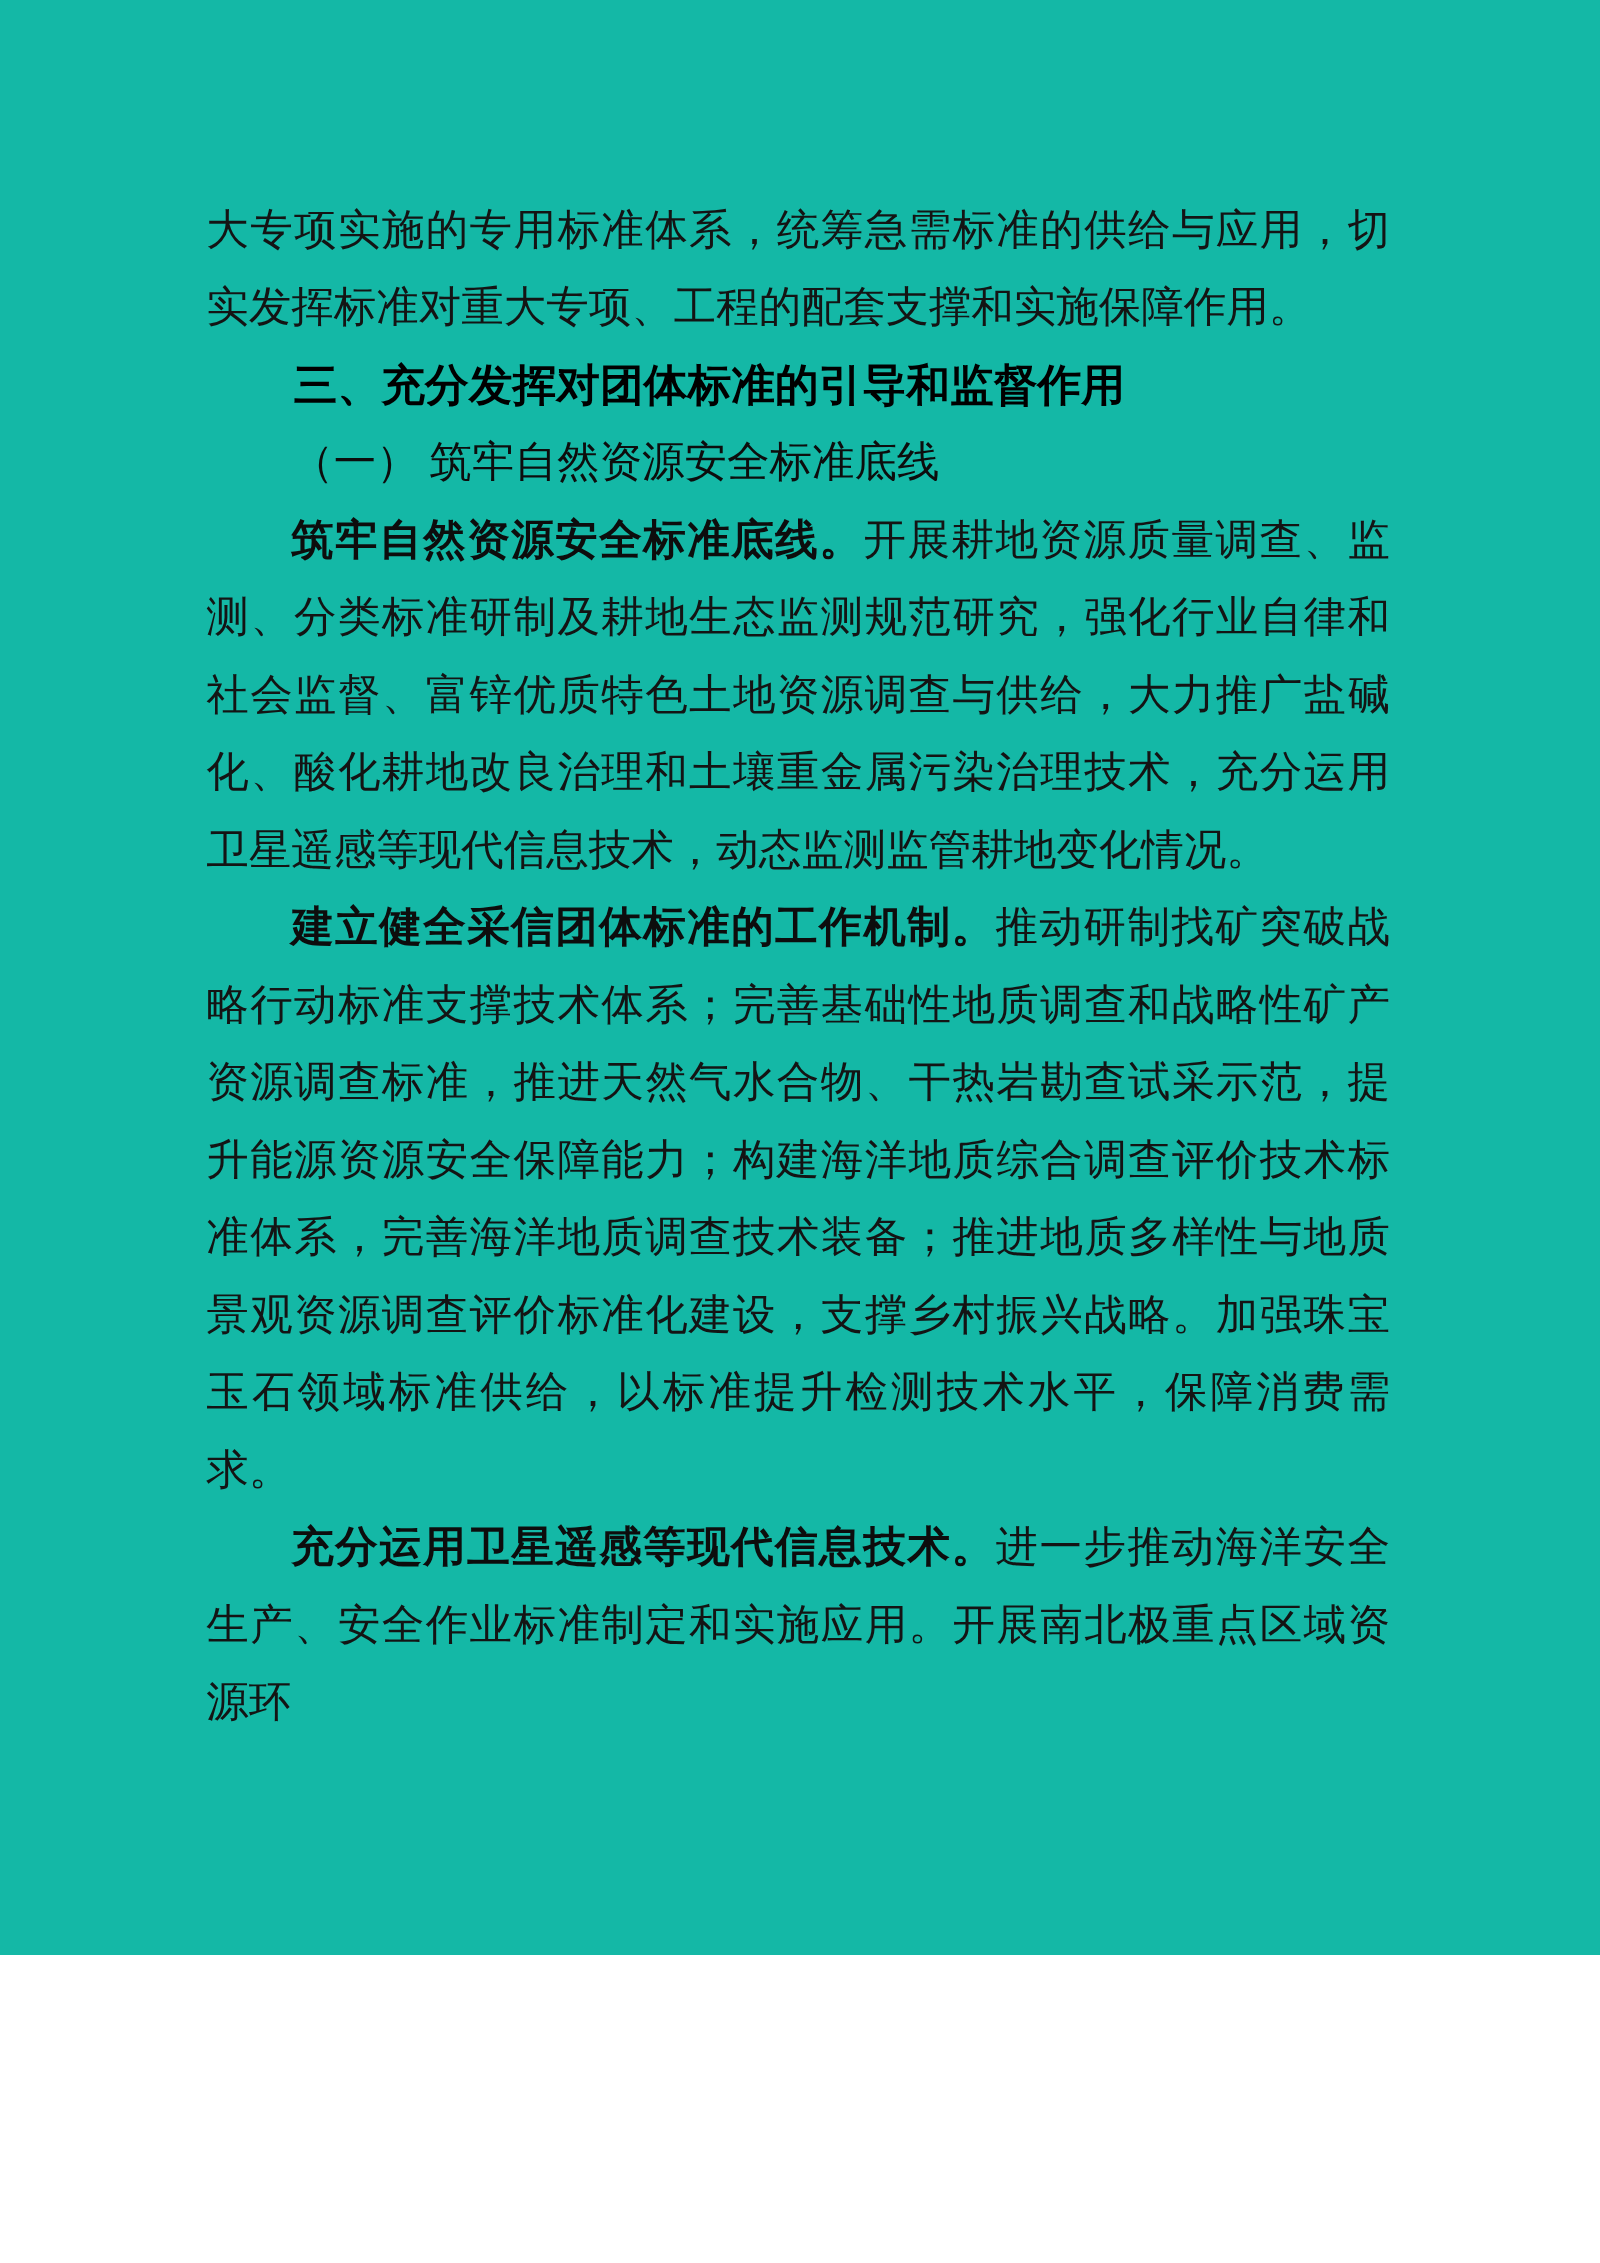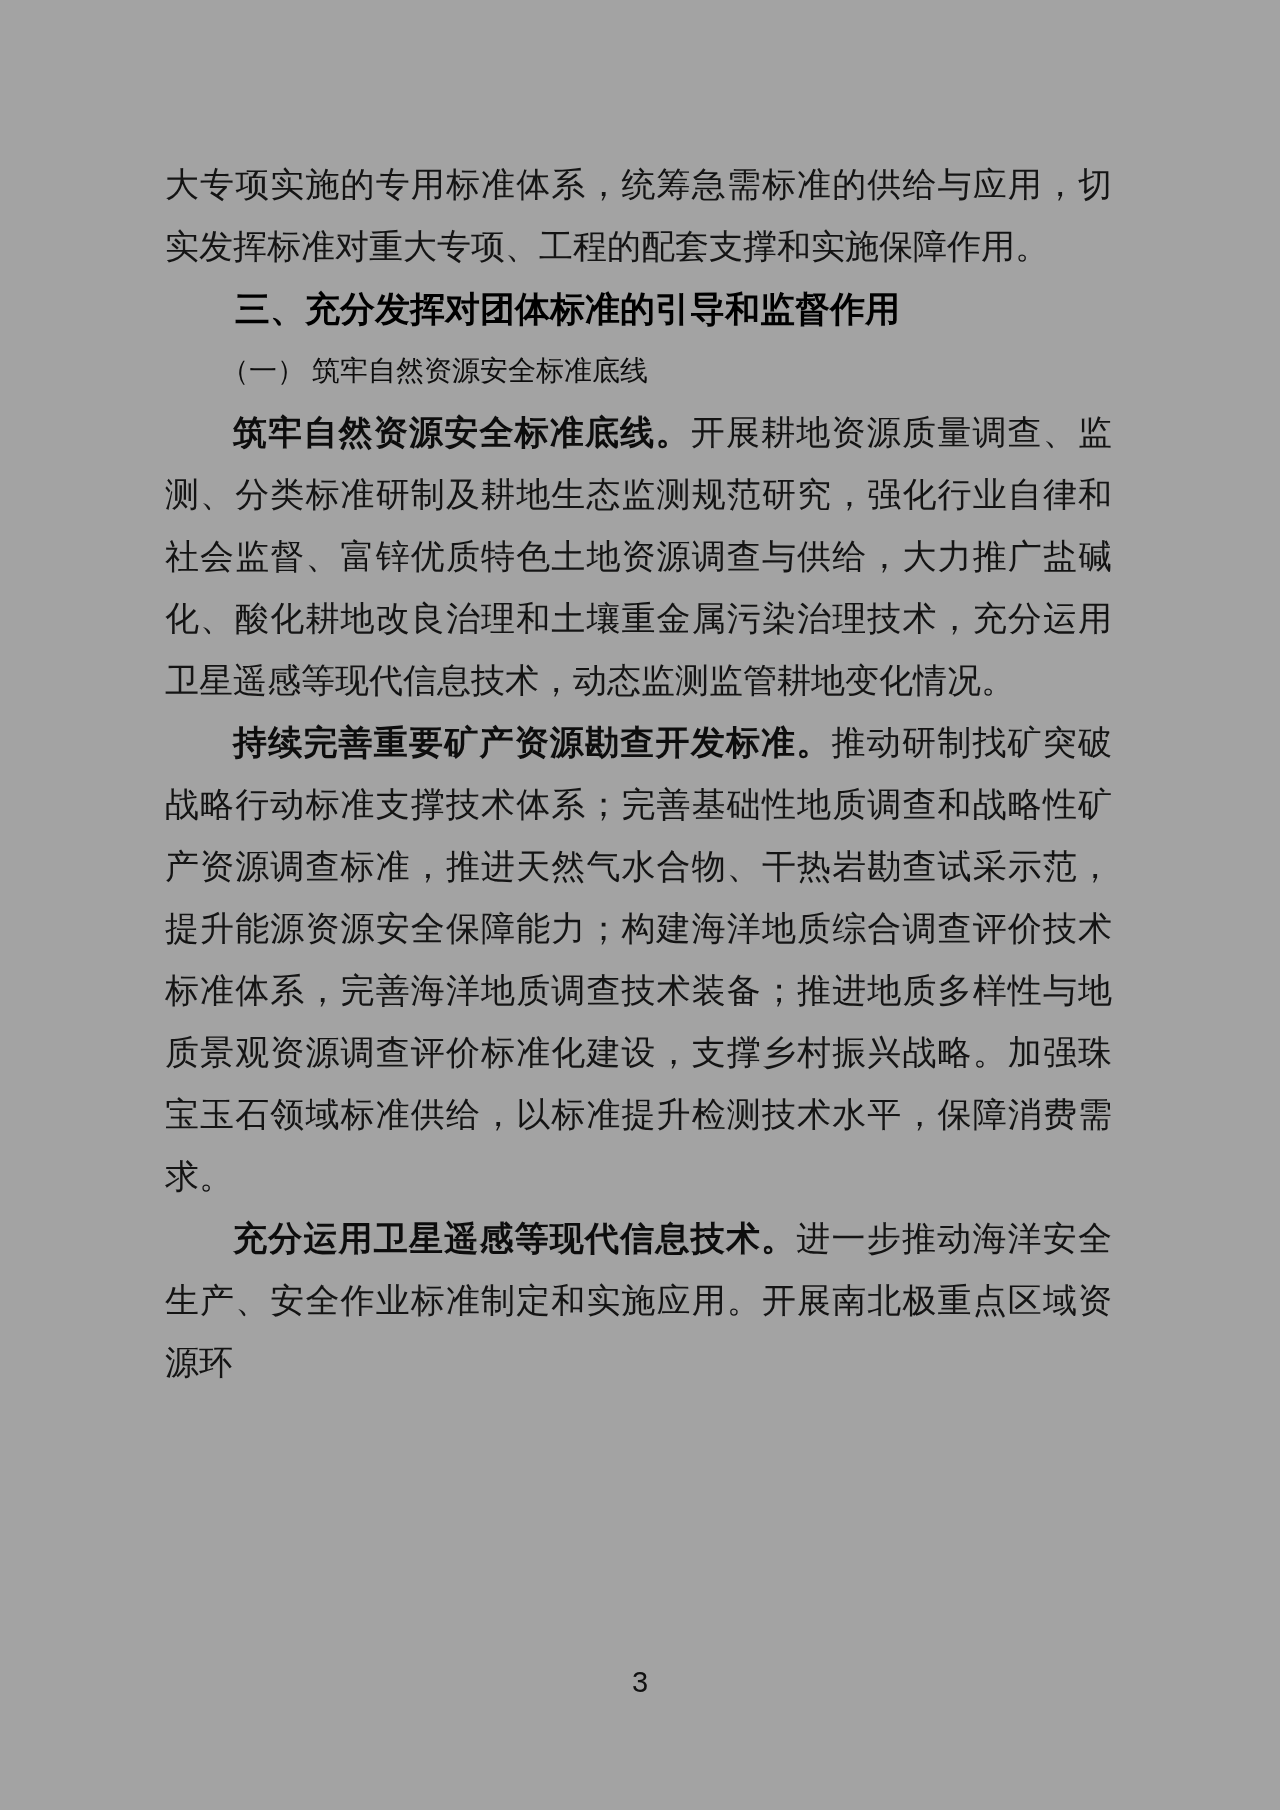--- a/index.html
+++ b/index.html
@@ -3,22 +3,22 @@
 <meta charset="utf-8">
 <style>
   html, body {
     margin: 0;
     padding: 0;
     background: #ffffff;
   }
   .page {
     position: relative;
     width: 1280px;
-    height: 1810px;
-    background: #a3a3a3;
+    height: 1564px;
+    background: #14b8a6;
     overflow: hidden;
     color: #141414;
   }
   .doc {
     position: absolute;
     left: 165px;
     top: 154px;
     width: 947px;
     font-family: "Liberation Serif", "DejaVu Serif", serif;
     font-size: 34px;
@@ -45,21 +45,21 @@
     text-indent: 2em;
     font-family: "Liberation Sans", "DejaVu Sans", sans-serif;
     font-weight: 700;
     font-size: 35px;
     line-height: 62px;
     color: #000000;
   }
   .subsection-heading {
     text-indent: 2em;
     font-weight: 500;
-    font-size: 28px;
+    font-size: 34px;
     line-height: 62px;
     color: #0d0d0d;
   }
   .page-number {
     position: absolute;
     left: 0;
     top: 1662px;
     width: 1280px;
     text-align: center;
     font-family: "Liberation Sans", "DejaVu Sans", sans-serif;
@@ -76,20 +76,20 @@
 
     <p class="para-continuation">大专项实施的专用标准体系，统筹急需标准的供给与应用，切实发挥标准对重大专项、工程的配套支撑和实施保障作用。</p>
 
 
     <h2 class="section-heading">三、充分发挥对团体标准的引导和监督作用</h2>
 
     <h3 class="subsection-heading">（一） 筑牢自然资源安全标准底线</h3>
 
     <p class="para"><span class="lead">筑牢自然资源安全标准底线。</span><span>开展耕地资源质量调查、监测、分类标准研制及耕地生态监测规范研究，强化行业自律和社会监督、富锌优质特色土地资源调查与供给，大力推广盐碱化、酸化耕地改良治理和土壤重金属污染治理技术，充分运用卫星遥感等现代信息技术，动态监测监管耕地变化情况。</span></p>
 
-    <p class="para"><span class="lead">持续完善重要矿产资源勘查开发标准。</span><span>推动研制找矿突破战略行动标准支撑技术体系；完善基础性地质调查和战略性矿产资源调查标准，推进天然气水合物、干热岩勘查试采示范，提升能源资源安全保障能力；构建海洋地质综合调查评价技术标准体系，完善海洋地质调查技术装备；推进地质多样性与地质景观资源调查评价标准化建设，支撑乡村振兴战略。加强珠宝玉石领域标准供给，以标准提升检测技术水平，保障消费需求。</span></p>
+    <p class="para"><span class="lead">建立健全采信团体标准的工作机制。</span><span>推动研制找矿突破战略行动标准支撑技术体系；完善基础性地质调查和战略性矿产资源调查标准，推进天然气水合物、干热岩勘查试采示范，提升能源资源安全保障能力；构建海洋地质综合调查评价技术标准体系，完善海洋地质调查技术装备；推进地质多样性与地质景观资源调查评价标准化建设，支撑乡村振兴战略。加强珠宝玉石领域标准供给，以标准提升检测技术水平，保障消费需求。</span></p>
 
     <p class="para"><span class="lead">充分运用卫星遥感等现代信息技术。</span><span>进一步推动海洋安全生产、安全作业标准制定和实施应用。开展南北极重点区域资源环</span></p>
 
   </div>
 
   <div class="page-number">3</div>
 </div>
 
 </body></html>

